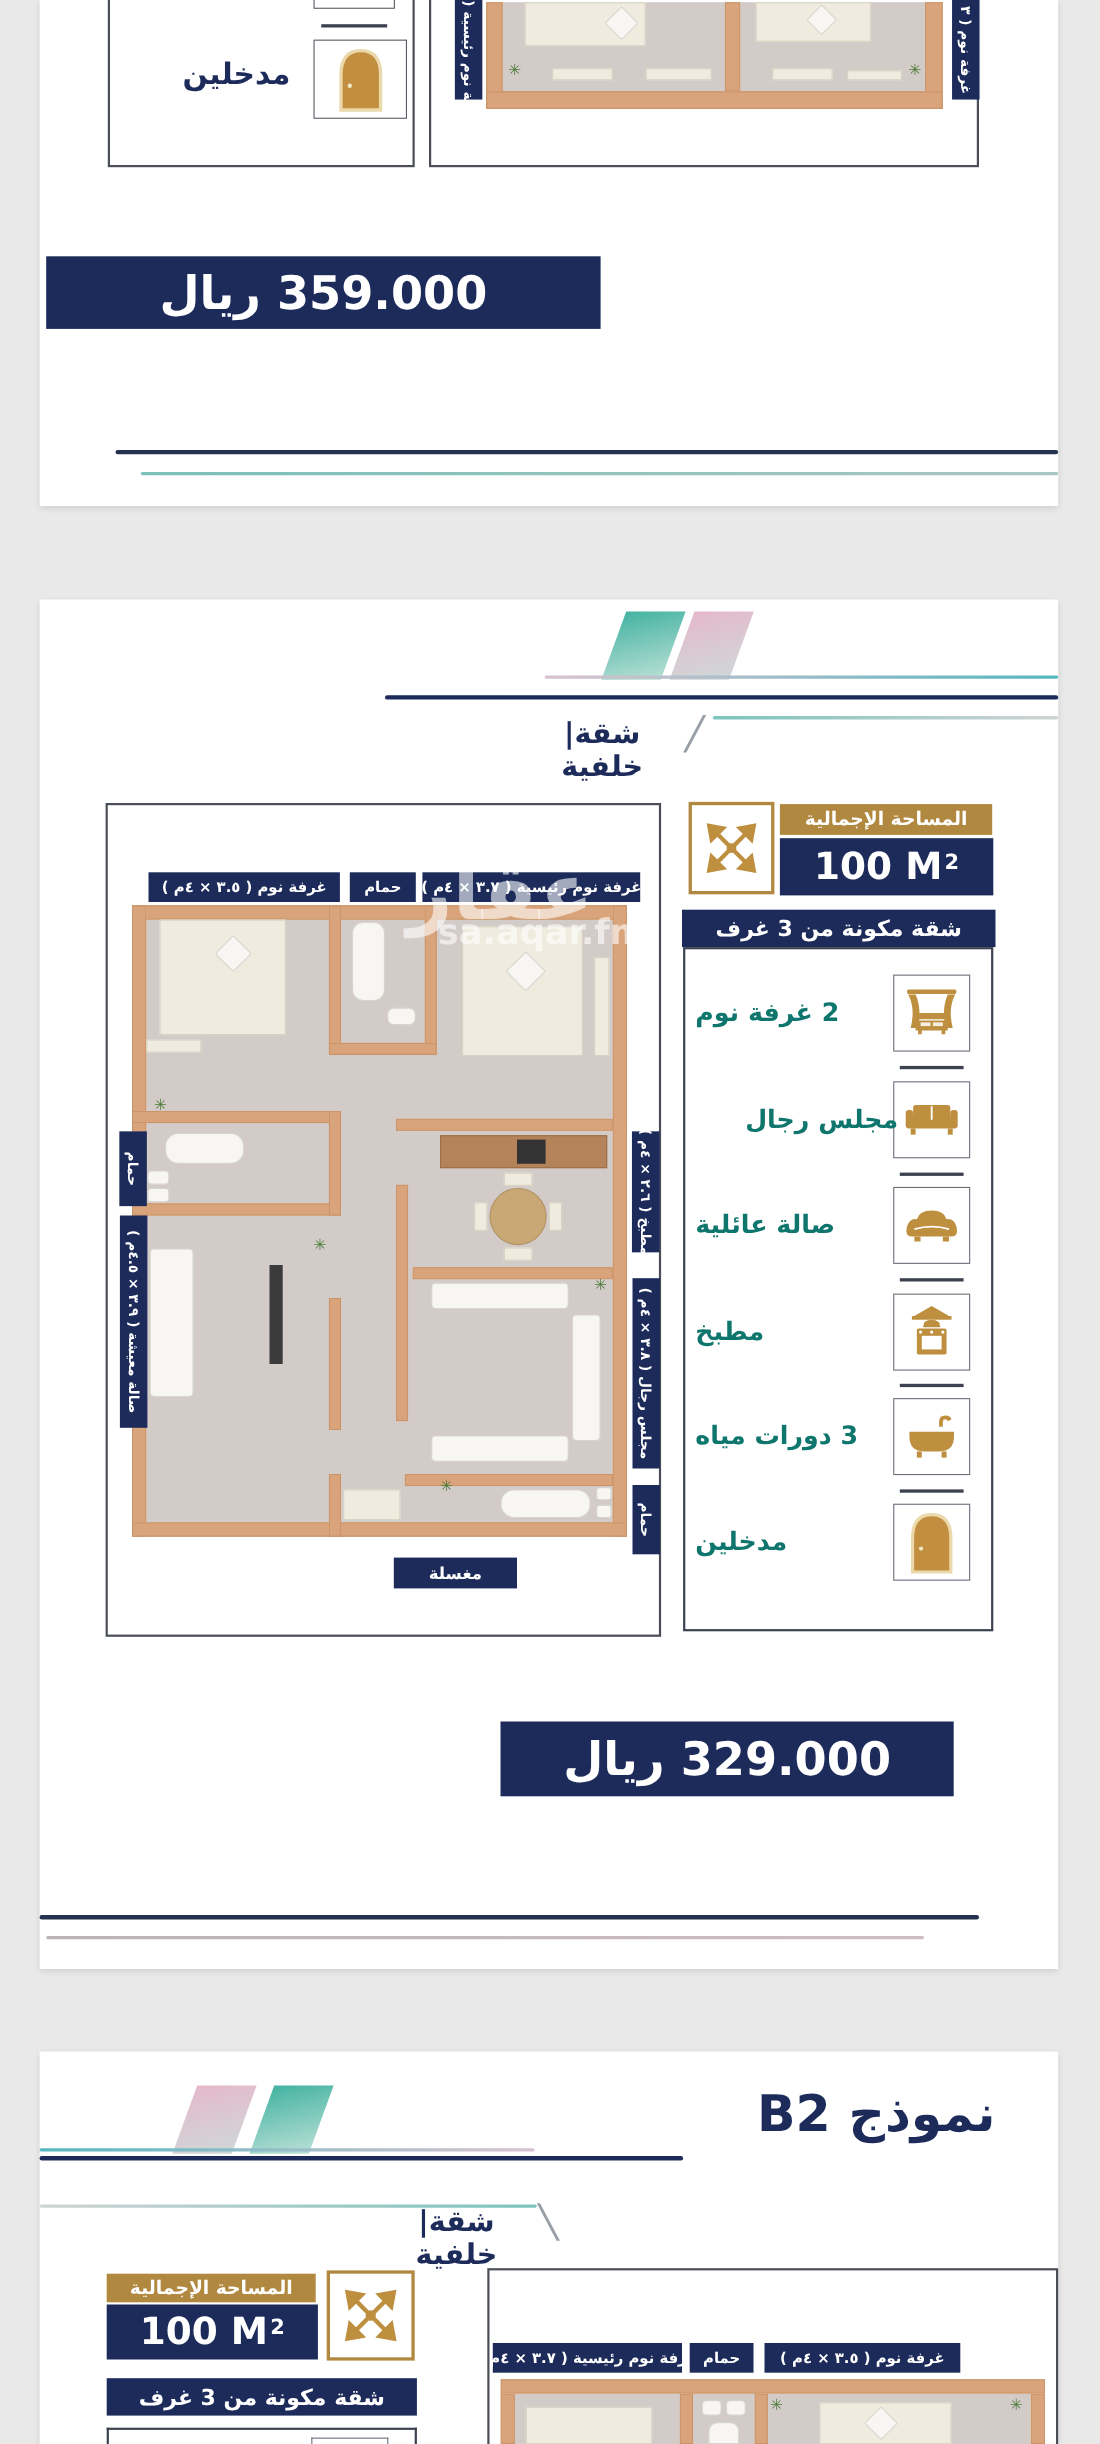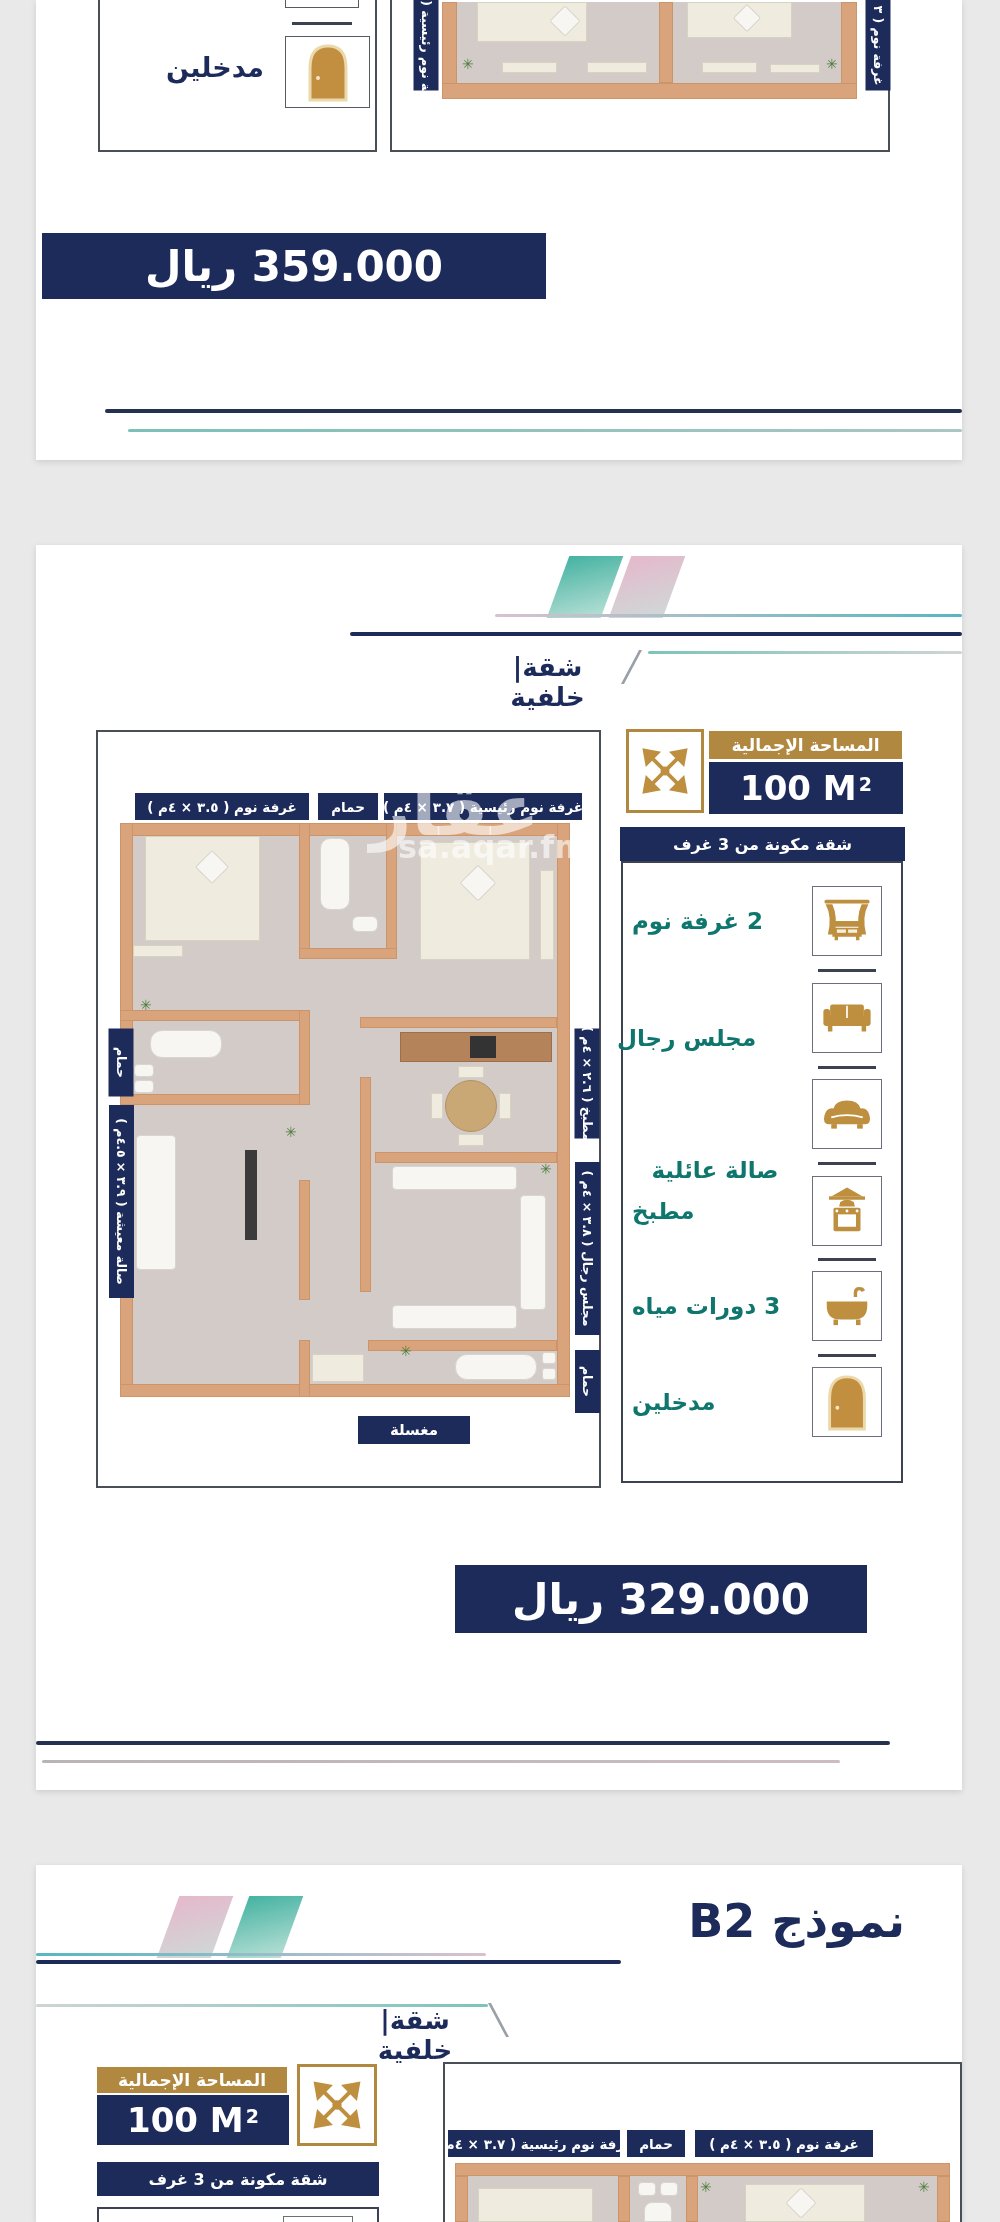--- a/index.html
+++ b/index.html
@@ -16,21 +16,21 @@
   .title{position:absolute;direction:rtl;color:#1d2b5b;font-weight:bold;font-size:46px;line-height:1.1;}
   .subtitle{position:absolute;direction:rtl;color:#1d2b5b;font-weight:bold;font-size:26px;}
   .pgram{position:absolute;width:54px;height:62px;transform:skewX(-20deg);}
   .slash{position:absolute;width:3px;height:34px;background:#9aa0a8;}
   
   .goldbar{position:absolute;background:#b1883f;color:#fff;font-weight:bold;font-size:17px;
            display:flex;align-items:center;justify-content:center;direction:rtl;}
   .navyval{position:absolute;background:#1d2b5b;color:#fff;font-weight:bold;font-size:34px;
            display:flex;align-items:center;justify-content:center;direction:ltr;}
   .navyval sup{font-size:19px;margin-left:2px;transform:translateY(-4px);}
-  .compbar{position:absolute;background:#1d2b5b;color:#fff;font-weight:bold;font-size:16px;
+  .compbar{position:absolute;background:#1d2b5b;color:#fff;font-weight:bold;font-size:20px;
            display:flex;align-items:center;justify-content:center;direction:rtl;}
   .iconsq{position:absolute;background:#fff;border:3px solid #b1883f;display:flex;align-items:center;justify-content:center;}
   
   .panel{position:absolute;background:#fff;border:2px solid #3c4250;}
   .featsq{position:absolute;width:70px;height:70px;background:#fff;border:1.5px solid #6a6f7a;
           display:flex;align-items:center;justify-content:center;}
   .featlb{position:absolute;direction:rtl;color:#0f766e;font-weight:bold;font-size:23px;height:30px;line-height:30px;}
   .featdiv{position:absolute;width:58px;height:2.5px;background:#3c4250;}
   
   .plabel{position:absolute;background:#1d2b5b;color:#fff;font-weight:bold;font-size:13.5px;
@@ -138,32 +138,32 @@
     <svg width="54" height="54" viewBox="0 0 48 48" fill="#bd8f3f">
       <rect x="9" y="12" width="30" height="13" rx="2"></rect>
       <rect x="6" y="22" width="36" height="9" rx="2"></rect>
       <rect x="3" y="16" width="6" height="15" rx="2.5"></rect>
       <rect x="39" y="16" width="6" height="15" rx="2.5"></rect>
       <rect x="7" y="31" width="4" height="5"></rect>
         <rect x="37" y="31" width="4" height="5"></rect>
       <line x1="24" y1="13" x2="24" y2="24" stroke="#fff" stroke-width="1.5"></line>
     </svg>
   </div>
-  <div class="featlb" style="left:617px;top:1003px;width:166px;text-align:left;margin-top:20px;">مجلس رجال</div>
+  <div class="featlb" style="left:664px;top:1003px;width:166px;text-align:center;">مجلس رجال</div>
   <div class="featdiv" style="left:818px;top:1066px;"></div>
 
   <div class="featsq" style="left:812px;top:1079px;">
     <svg width="54" height="54" viewBox="0 0 48 48" fill="#bd8f3f">
       <path d="M8 33 Q2 33 4 25 Q6 18 12 19 Q14 12 24 12 Q34 12 36 19 Q42 18 44 25 Q46 33 40 33 Z"></path>
       <rect x="10" y="33" width="5" height="4"></rect>
         <rect x="33" y="33" width="5" height="4"></rect>
       <path d="M10 27 Q24 23 38 27" stroke="#fff" stroke-width="1.5" fill="none"></path>
     </svg>
   </div>
-  <div class="featlb" style="left:632px;top:1155px;width:166px;text-align:center;">صالة عائلية</div>
+  <div class="featlb" style="left:632px;top:1099px;width:166px;text-align:left;">صالة عائلية</div>
   <div class="featdiv" style="left:818px;top:1162px;"></div>
 
   <div class="featsq" style="left:812px;top:1176px;">
     <svg width="54" height="54" viewBox="0 0 48 48" fill="#bd8f3f">
       <polygon points="24,3 10,11 38,11"></polygon>
       <rect x="8" y="11" width="32" height="3"></rect>
       <path d="M18 16 q6,-4 12,0 l1 4 h-14 z"></path>
       <rect x="12" y="21" width="24" height="21" rx="1.5"></rect>
       <rect x="16" y="27" width="16" height="11" fill="#fff"></rect>
       <circle cx="15" cy="24" r="1.3" fill="#fff"></circle>

